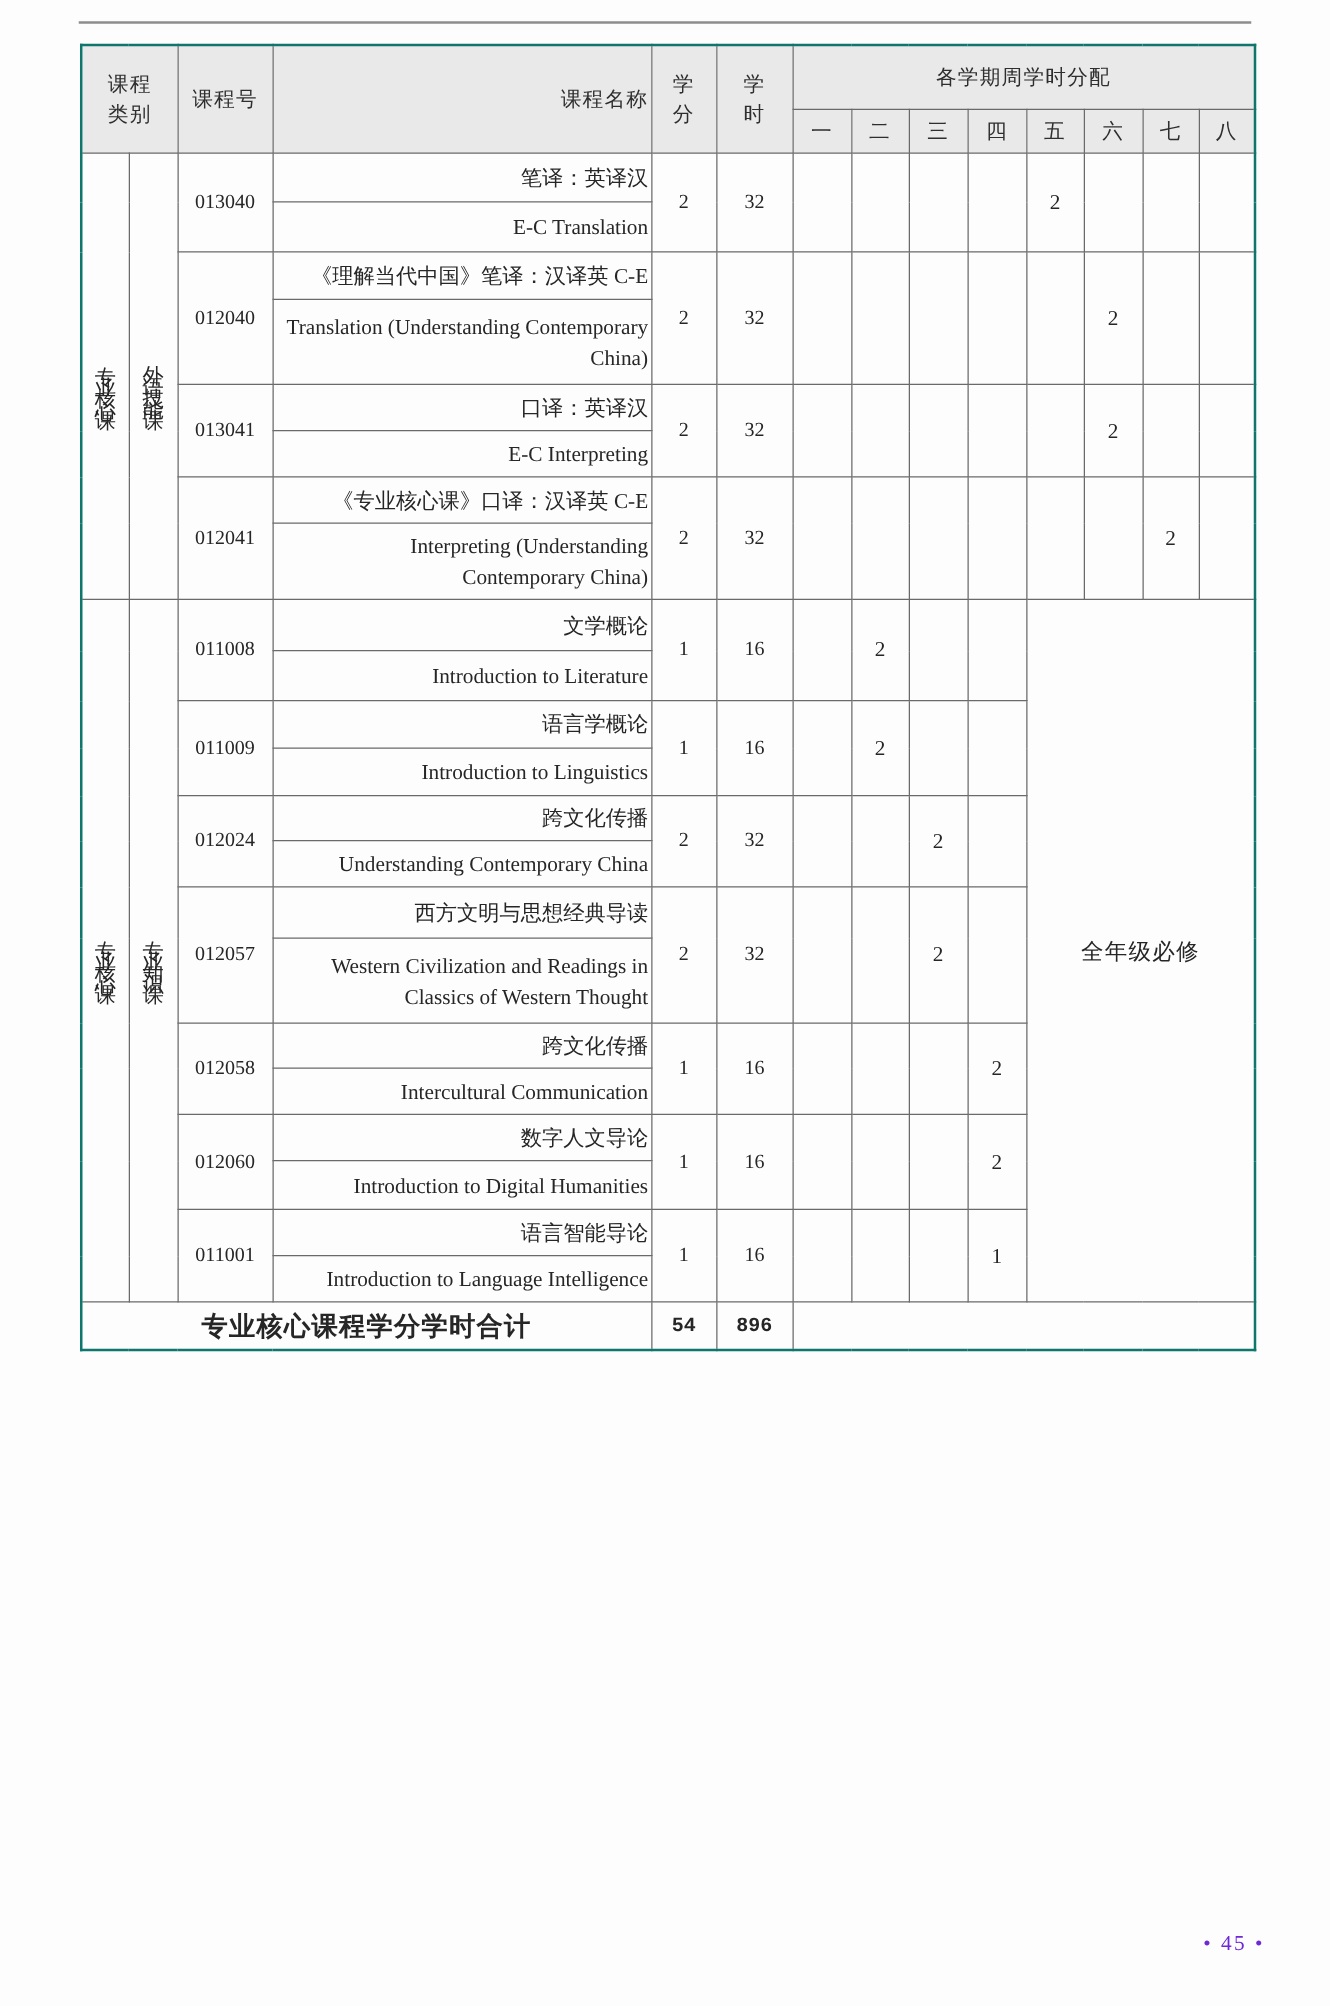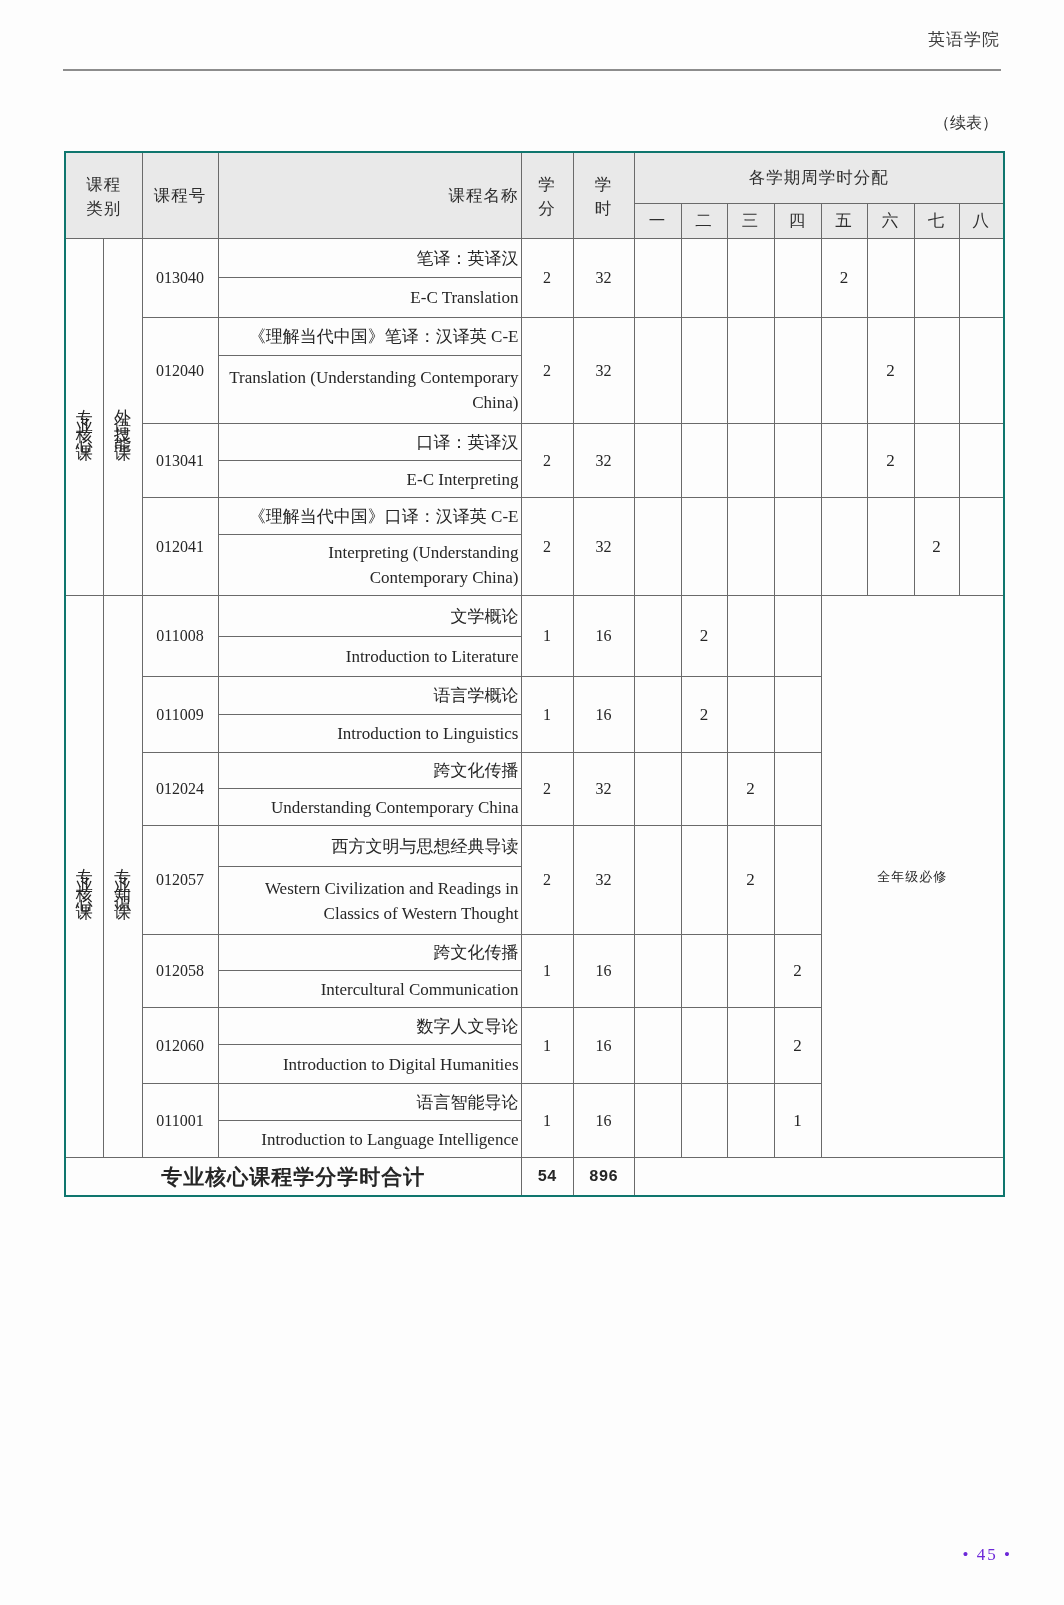--- a/index.html
+++ b/index.html
@@ -34,41 +34,39 @@
     font-size:16.5px;color:#2e2e2e;letter-spacing:1px;
   }
   .pre{white-space:pre-line;line-height:24px;}
   td.name-h{text-align:right;padding-left:9px;font-family:Liberation Mono, monospace;}
   td.zh,td.en{text-align:right;padding-left:9px;line-height:25px;}
   td.code,td.num{font-size:16px;}
   td.vert{
     writing-mode:vertical-rl;text-orientation:upright;
     letter-spacing:9px;font-size:17px;padding:6px 0;
   }
-  td.note-cell{font-size:13px;letter-spacing:1px;}
+  td.note-cell{font-size:18px;letter-spacing:1px;}
   tr.total-row td{height:35px;}
   td.total-label{
     font-family:"Liberation Sans","DejaVu Sans",sans-serif;
     font-weight:bold;font-size:21px;letter-spacing:1px;
   }
   td.bold-num{font-weight:bold;font-family:Liberation Mono, monospace;}
   .page-number{
     position:absolute;top:1545px;right:52px;
     font-size:17px;color:#6d28d9;letter-spacing:2px;
     font-family:"Liberation Serif","DejaVu Serif",serif;
   }
 </style>
 </head>
 <body>
 
 <div class="page">
 
-  <div class="doc-header">英语学院</div>
   <div class="rule"></div>
-  <div class="continued">（续表）</div>
 
   <table class="curriculum">
     <colgroup>
       <col style="width:38px">
         <col style="width:39px">
         <col style="width:76px">
         <col style="width:303px">
       <col style="width:52px">
         <col style="width:61px">
       <col style="width:47px">
@@ -155,21 +153,21 @@
       <td class="sem" rowspan="2">2</td>
       <td class="sem" rowspan="2"></td>
       <td class="sem" rowspan="2"></td>
     </tr>
     <tr>
       <td class="en" style="height:34px">E-C Interpreting</td>
     </tr>
 
     <tr>
       <td class="code" rowspan="2">012041</td>
-      <td class="zh" style="height:34px">《理解当代中国》口译：汉译英 C-E</td>
+      <td class="zh" style="height:34px">《专业核心课》口译：汉译英 C-E</td>
       <td class="num" rowspan="2">2</td>
       <td class="num" rowspan="2">32</td>
       <td class="sem" rowspan="2"></td>
       <td class="sem" rowspan="2"></td>
       <td class="sem" rowspan="2"></td>
       <td class="sem" rowspan="2"></td>
       <td class="sem" rowspan="2"></td>
       <td class="sem" rowspan="2"></td>
       <td class="sem" rowspan="2">2</td>
       <td class="sem" rowspan="2"></td>

